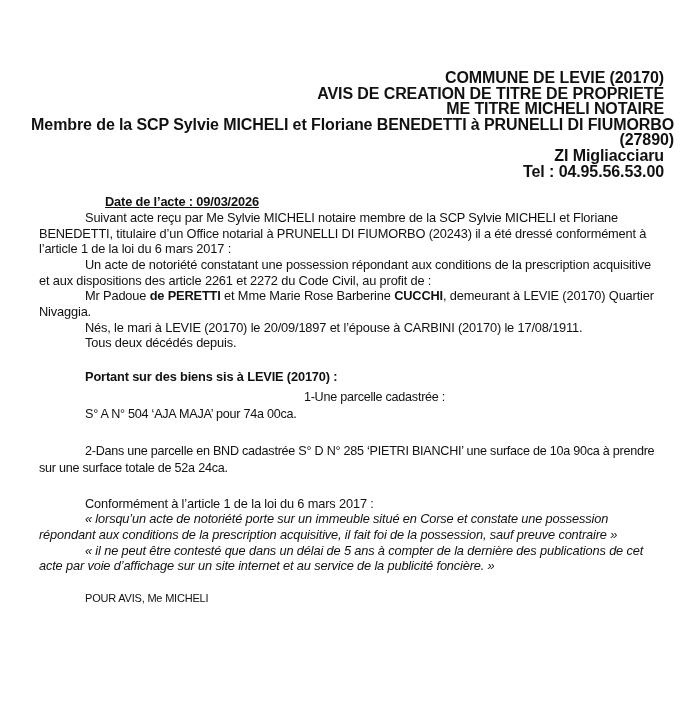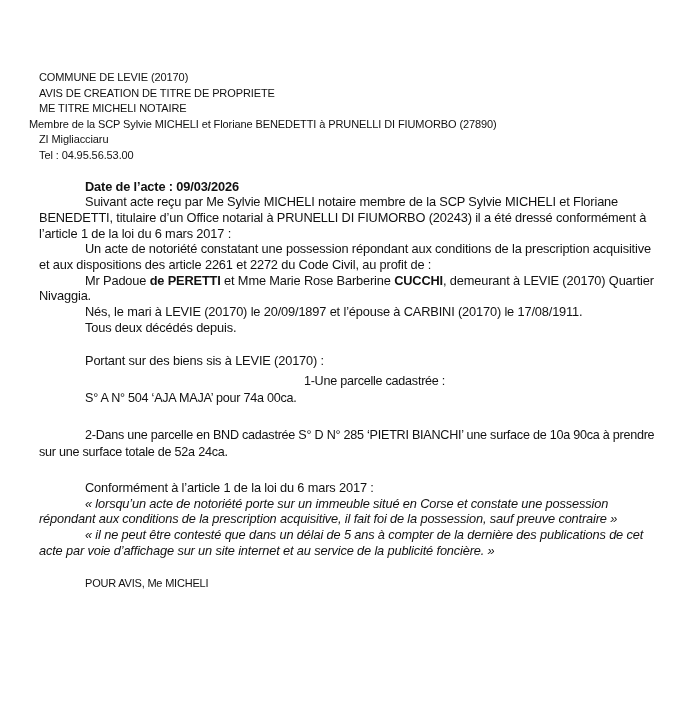--- a/index.html
+++ b/index.html
@@ -17,23 +17,23 @@
     }
     .doc {
       position: absolute;
       left: 39px;
       top: 70px;
       width: 625px;
       font-size: 13px;
       line-height: 15.7px;
     }
     .header {
-      text-align: left;
-      font-weight: normal;
-      font-size: 11px;
+      text-align: right;
+      font-weight: bold;
+      font-size: 16px;
       line-height: 15.6px;
       letter-spacing: -0.1px;
     }
     .header .wide {
       margin-left: -10px;
       margin-right: -10px;
     }
     .body {
       margin-top: 15px;
       font-size: 12.8px;
@@ -41,20 +41,22 @@
     }
     .ind {
       padding-left: 46px;
     }
     .p {
       text-indent: 46px;
       margin: 0;
     }
     .date {
       font-weight: bold;
+      text-decoration: underline;
+      margin-left: 20px;
     }
     b { font-weight: bold; }
     .gap { height: 15.7px; }
     .it { font-style: italic; }
     .cond {
       font-size: 12.6px;
       letter-spacing: -0.25px;
     }
     .sign {
       font-weight: normal;
@@ -85,21 +87,21 @@
     <p class="p">Suivant acte reçu par Me Sylvie MICHELI notaire membre de la SCP Sylvie MICHELI et Floriane BENEDETTI, titulaire d’un Office notarial à PRUNELLI DI FIUMORBO (20243) il a été dressé conformément à l’article 1 de la loi du 6 mars 2017 :</p>
     <p class="p">Un acte de notoriété constatant une possession répondant aux conditions de la prescription acquisitive et aux dispositions des article 2261 et 2272 du Code Civil, au profit de :</p>
 
     <p class="p"><span>Mr Padoue </span><b>de PERETTI</b><span> et Mme Marie Rose Barberine </span><b>CUCCHI</b><span>, demeurant à LEVIE (20170) Quartier Nivaggia.</span></p>
 
     <div class="ind">Nés, le mari à LEVIE (20170) le 20/09/1897 et l’épouse à CARBINI (20170) le 17/08/1911.</div>
     <div class="ind">Tous deux décédés depuis.</div>
 
     <div class="gap"></div>
 
-    <div class="ind" style="font-weight:normal; margin-top:2px;">
+    <div class="ind" style="font-weight:bold; margin-top:2px;">
       <span>Portant sur des biens sis à </span><span>LEVIE (20170) :</span>
     </div>
 
     <div class="cond" style="margin-top:4px;">
       <div class="ind" style="line-height:17px;text-align:center;">1-Une parcelle cadastrée :</div>
       <div class="ind" style="line-height:17px;">S° A N° 504 ‘AJA MAJA’ pour 74a 00ca.</div>
       <div class="gap" style="height:20px;"></div>
       <p class="p" style="line-height:17.5px;">2-Dans une parcelle en BND cadastrée S° D N° 285 ‘PIETRI BIANCHI’ une surface de 10a 90ca à prendre sur une surface totale de 52a 24ca.</p>
     </div>
 

